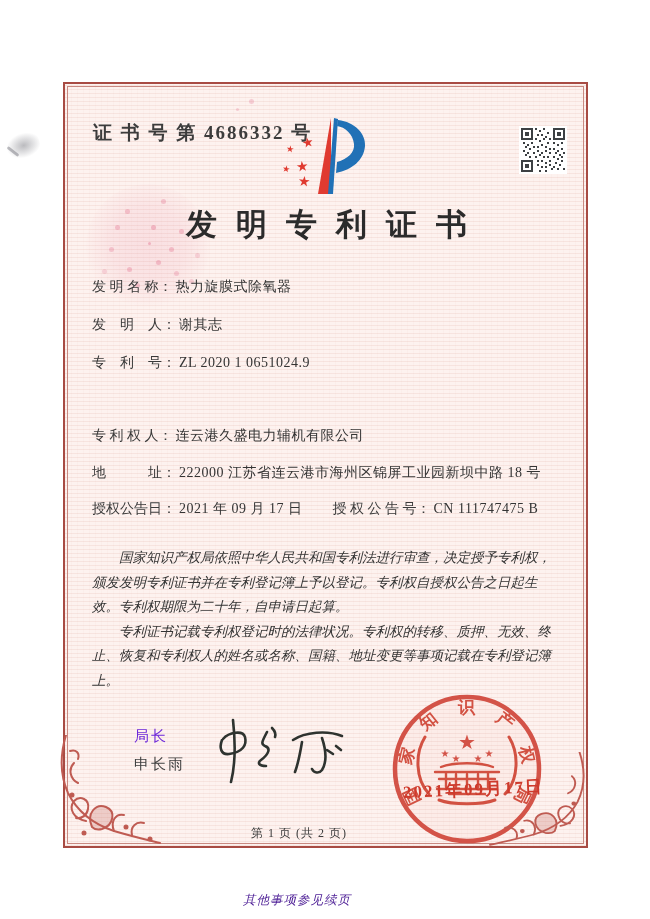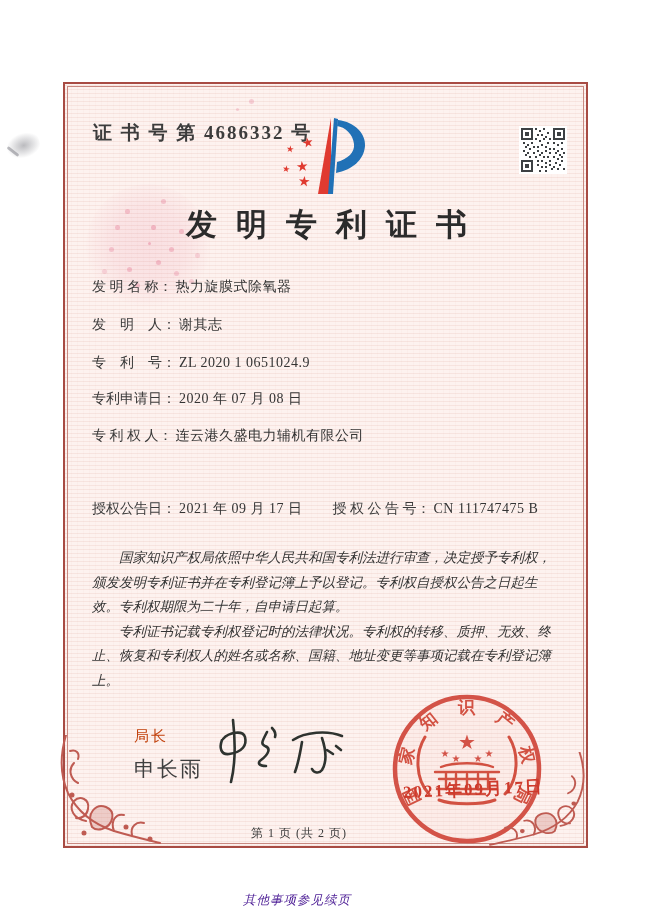--- a/index.html
+++ b/index.html
@@ -26,22 +26,22 @@
   .row{left:92px;font-size:14px;white-space:nowrap;color:#343434;}
   .row .lbl{color:#3a3a3a;margin-right:3px;}
   .row .val{letter-spacing:0.5px;}
   .r0{top:278px;} .r1{top:316px;} .r2{top:354px;} .r3{top:390px;} .r4{top:427px;} .r5{top:464px;} .r6{top:500px;}
   .grant2{margin-left:30px;}
   
   .body-text{left:92px;top:546px;width:462px;font-size:13.5px;line-height:24.5px;
              font-style:italic;color:#333;}
   .body-text p{margin:0;text-indent:2em;}
   
-  .signer-title{left:134px;top:727px;font-size:15px;letter-spacing:2px;font-family:"Liberation Sans","DejaVu Sans",sans-serif;color:#c2410c;font-weight:500;}
-  .signer-name{left:134px;top:755px;font-size:21px;letter-spacing:2px;font-family:"Liberation Sans","DejaVu Sans",sans-serif;color:#3f3f3f;font-weight:500;}
+  .signer-title{left:134px;top:727px;font-size:15px;letter-spacing:2px;font-family:"Liberation Sans","DejaVu Sans",sans-serif;color:#6d28d9;font-weight:500;}
+  .signer-name{left:134px;top:755px;font-size:15px;letter-spacing:2px;font-family:"Liberation Sans","DejaVu Sans",sans-serif;color:#3f3f3f;font-weight:500;}
   .signature{left:205px;top:706px;}
   
   .seal{left:389px;top:691px;opacity:0.92;}
   .seal-date{left:403px;top:781px;font-size:17px;font-weight:700;color:#ce3a2c;
              letter-spacing:2px;transform:rotate(-2.5deg);transform-origin:left center;white-space:nowrap;}
   
   .page-info{left:251px;top:825px;font-size:12px;letter-spacing:1px;color:#3c3c3c;}
   .cont-note{left:243px;top:892px;font-size:12.5px;font-style:italic;letter-spacing:1px;color:#4c1d95;}
   
   .flourish-left{left:56px;top:735px;}
@@ -112,25 +112,25 @@
     <span class="lbl">发 明 名 称：</span><span class="val">热力旋膜式除氧器</span>
   </div>
 
   <div class="abs title">发明专利证书</div>
   <div class="abs row r1">
     <span class="lbl">发　明　人：</span><span class="val">谢其志</span>
   </div>
   <div class="abs row r2">
     <span class="lbl">专　利　号：</span><span class="val">ZL 2020 1 0651024.9</span>
   </div>
-  <div class="abs row r3">
-    <span class="lbl">专利申请日：</span><span class="val">2020 年 07 月 08 日</span>
-  </div>
   <div class="abs row r4">
     <span class="lbl">专 利 权 人：</span><span class="val">连云港久盛电力辅机有限公司</span>
+  </div>
+  <div class="abs row r5">
+    <span class="lbl">地　　　址：</span><span class="val">222000 江苏省连云港市海州区锦屏工业园新坝中路 18 号</span>
   </div>
   <div class="abs row r6">
     <span class="lbl">授权公告日：</span><span class="val">2021 年 09 月 17 日</span><span class="lbl grant2">授 权 公 告 号：</span><span class="val">CN 111747475 B</span>
   </div>
 
   <div class="abs body-text">
     <p>国家知识产权局依照中华人民共和国专利法进行审查，决定授予专利权，颁发发明专利证书并在专利登记簿上予以登记。专利权自授权公告之日起生效。专利权期限为二十年，自申请日起算。</p>
     <p>专利证书记载专利权登记时的法律状况。专利权的转移、质押、无效、终止、恢复和专利权人的姓名或名称、国籍、地址变更等事项记载在专利登记簿上。</p>
   </div>
 

